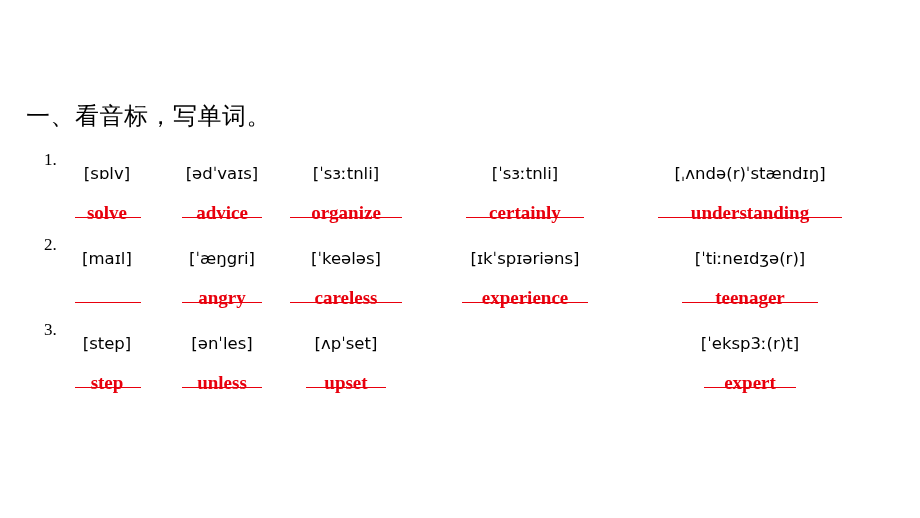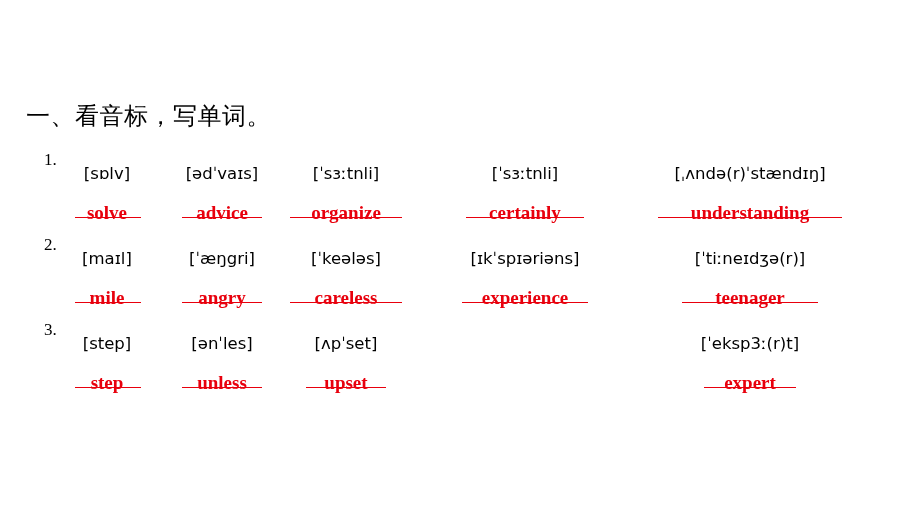--- a/index.html
+++ b/index.html
@@ -134,23 +134,20 @@
         </div>
         <div class="underline" style="left:18px; width:184px; top:53px;"></div>
       </div>
     </div>
 
     <div class="row">
       <div class="row-num">2.</div>
 
       <div class="cell" style="left:60px; width:94px;">
         <div class="phon">[maɪl]</div>
-        <div class="ans-wrap">
-          <div class="ans">mile</div>
-        </div>
         <div class="underline" style="left:15px; width:66px; top:53px;"></div>
       </div>
 
       <div class="cell" style="left:168px; width:108px;">
         <div class="phon">[ˈæŋgri]</div>
         <div class="ans-wrap">
           <div class="ans">angry</div>
         </div>
         <div class="underline" style="left:14px; width:80px; top:53px;"></div>
       </div>

